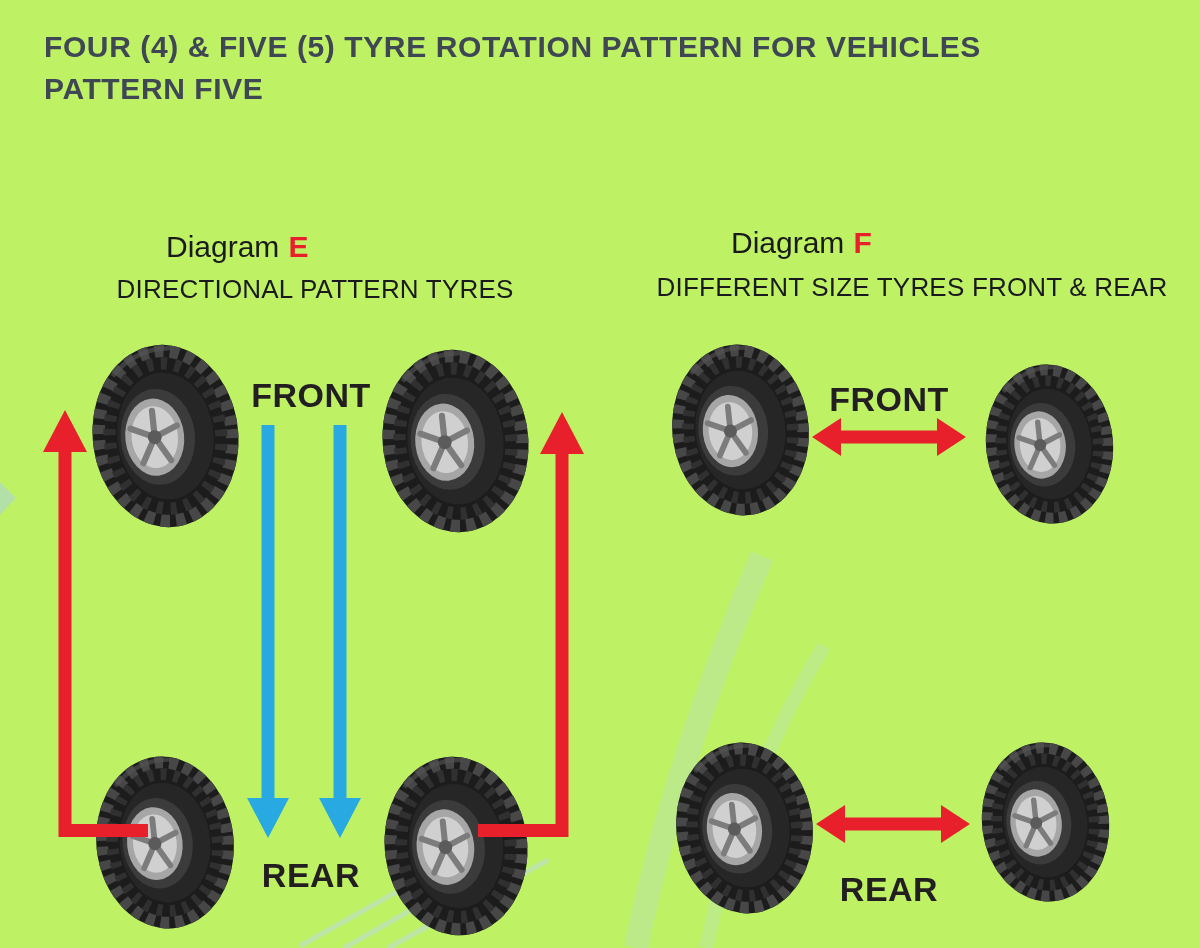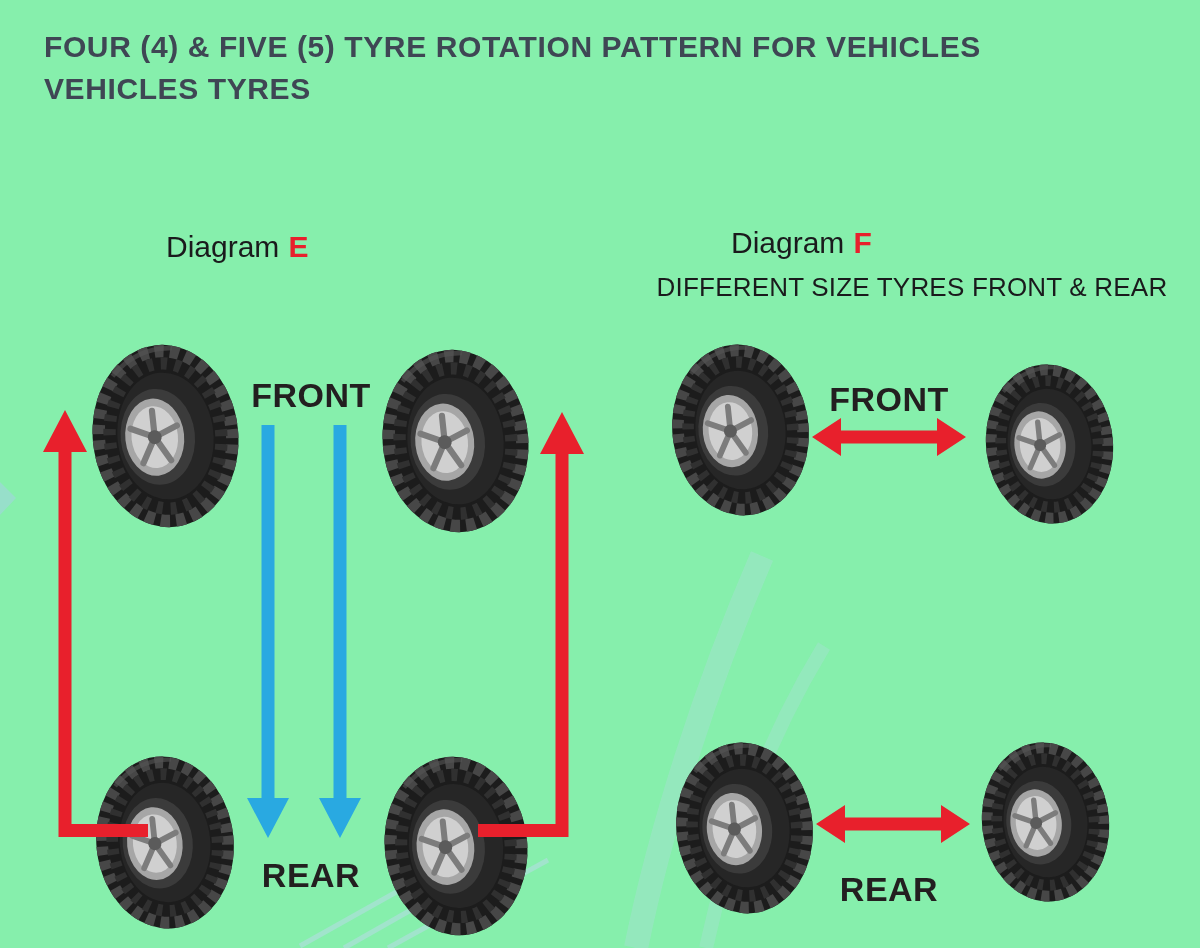--- a/index.html
+++ b/index.html
@@ -1,19 +1,19 @@
 <!DOCTYPE html>
 <html><head>
 <meta charset="utf-8">
 <style>
   html,body{margin:0;padding:0;background:#ffffff;}
   #stage{
     position:relative;
     width:1200px;height:948px;
-    background:#86efac;
+    background:#bef264;
     overflow:hidden;
     font-family:"Liberation Sans", sans-serif;
     color:#1f1c1d;
   }
   .abs{position:absolute;}
   .title{
     left:44px;top:26px;width:1080px;
     font-size:30px;font-weight:bold;line-height:42px;
     letter-spacing:0.6px;color:#3f4654;
   }
@@ -70,26 +70,27 @@
       <path d="M 300 946 L 432 872" stroke-width="5"></path>
       <path d="M 344 948 L 492 864" stroke-width="5"></path>
       <path d="M 388 948 L 548 860" stroke-width="5"></path>
       <path d="M 636 948 C 660 830 704 690 762 556" stroke-width="24" opacity="0.55"></path>
       <path d="M 706 948 C 726 856 762 748 824 646" stroke-width="14" opacity="0.5"></path>
     </g>
   </svg>
 
   <div class="abs title">
     <div>FOUR (4) &amp; FIVE (5) TYRE ROTATION PATTERN FOR VEHICLES</div>
-    <div>VEHICLES TYRES</div>
+    <div>PATTERN FIVE</div>
   </div>
 
   <div class="abs diagram-heading" style="left:166px;top:230px;width:300px;">
     <span>Diagram</span><span class="letter">E</span>
   </div>
+  <div class="abs diagram-subtitle" style="left:60px;top:274px;width:510px;">DIRECTIONAL PATTERN TYRES</div>
 
   <div class="abs diagram-heading" style="left:731px;top:226px;width:300px;">
     <span>Diagram</span><span class="letter">F</span>
   </div>
   <div class="abs diagram-subtitle" style="left:637px;top:272px;width:550px;">DIFFERENT SIZE TYRES FRONT &amp;  REAR</div>
 
   <svg class="abs tyre" style="left:88px;top:340px;" width="155" height="192">
       <use href="#tyreSym" width="100%" height="100%"></use>
     </svg>
   <svg class="abs tyre" style="left:378px;top:345px;" width="155" height="192">

